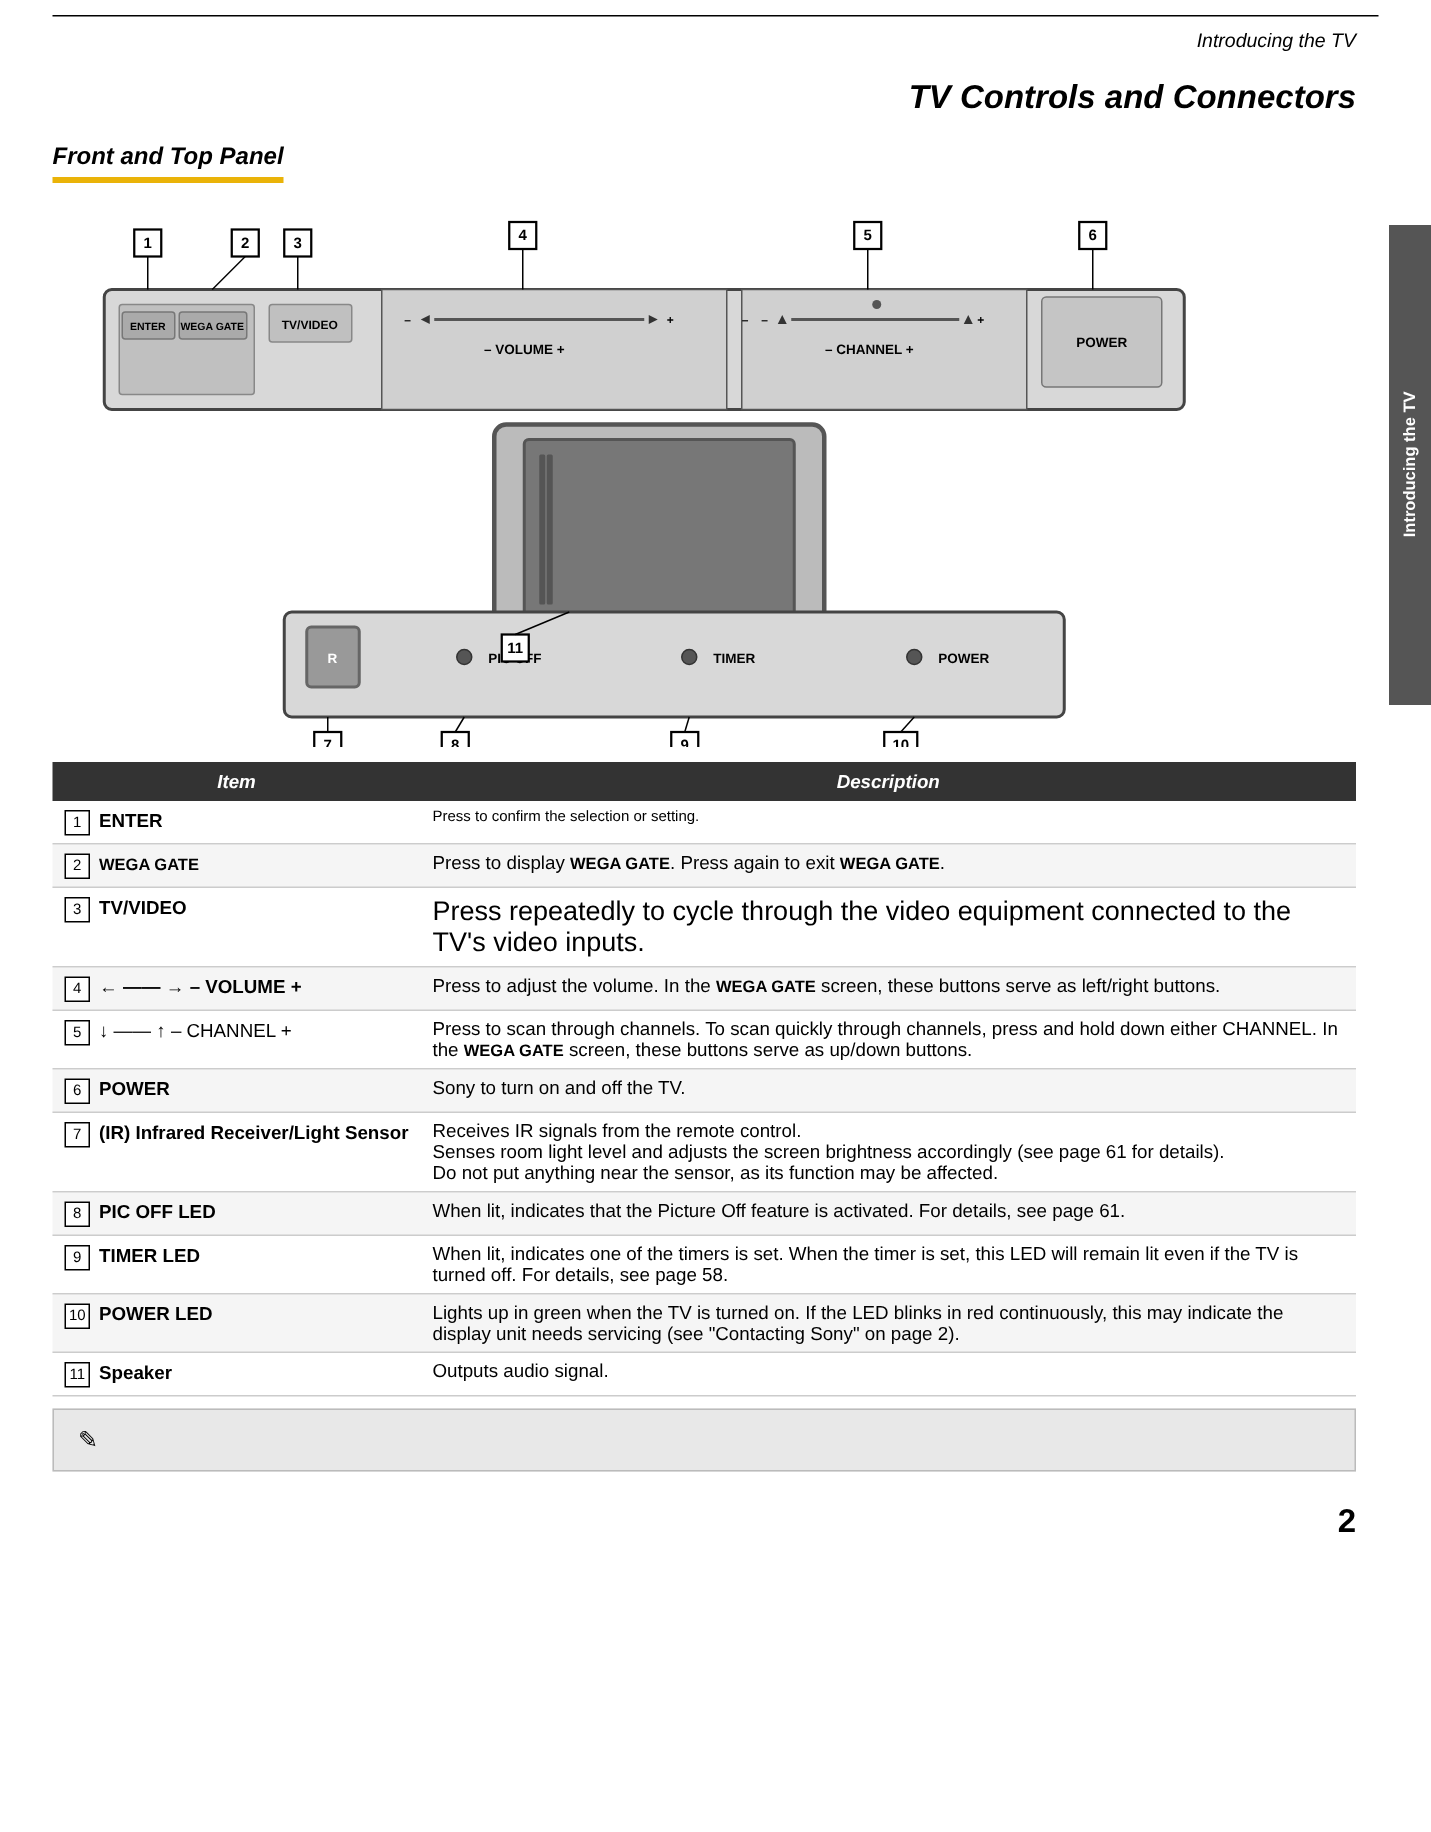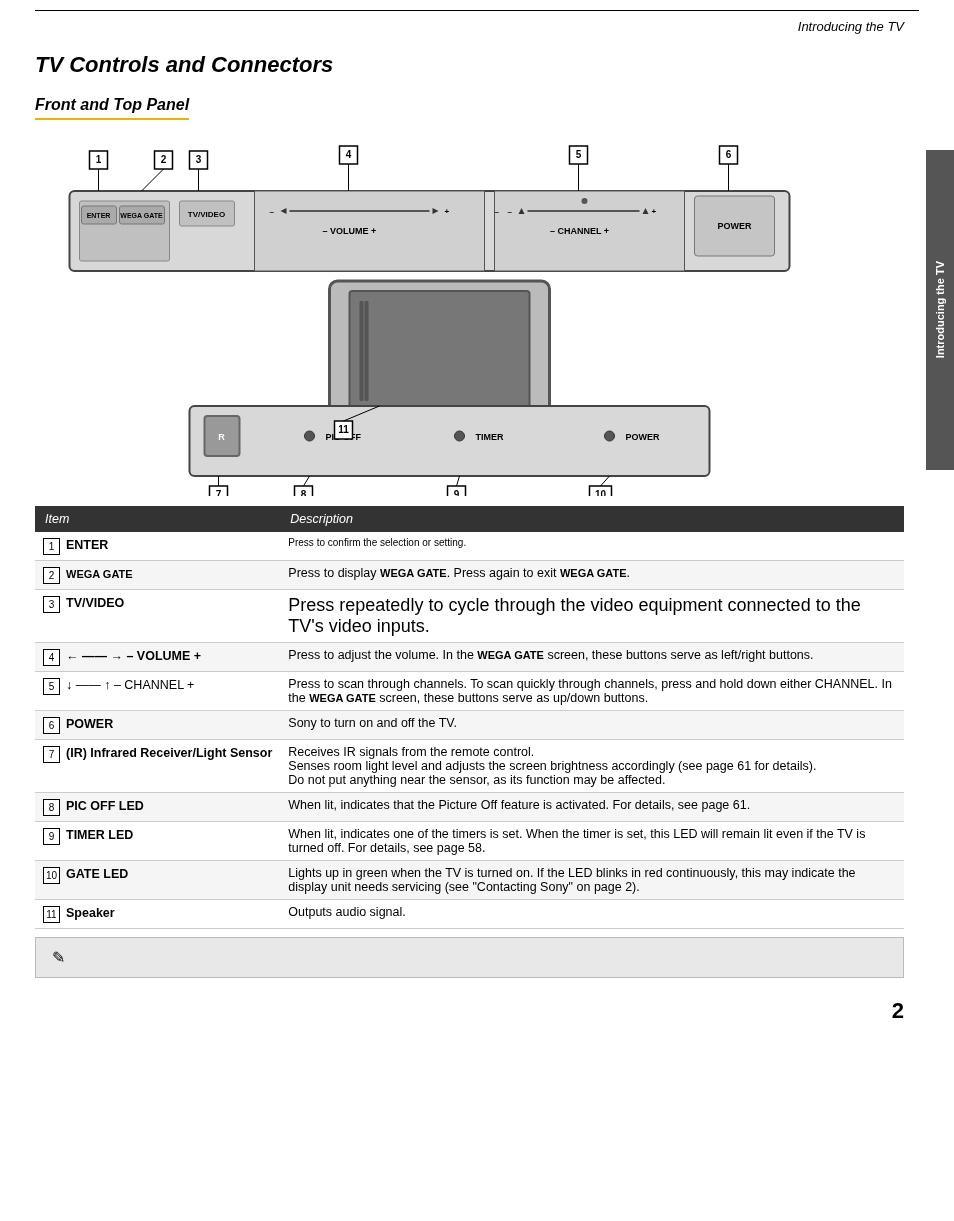--- a/index.html
+++ b/index.html
@@ -54,28 +54,29 @@
       padding: 0 50px 0 35px;
     }
 
     
     .page-title {
       font-size: 22px;
       font-weight: bold;
       font-style: italic;
       margin-top: 18px;
       margin-bottom: 18px;
+      text-align: right;
     }
 
     
     .section-title {
       font-size: 16px;
       font-weight: bold;
       font-style: italic;
-      border-bottom: 2px solid #eab308;
+      border-bottom: 4px solid #eab308;
       padding-bottom: 4px;
       margin-bottom: 16px;
       display: inline-block;
     }
 
     
     .diagram-container {
       position: relative;
       width: 100%;
       height: 360px;
@@ -90,23 +91,23 @@
       font-size: 12.5px;
     }
 
     .info-table thead tr {
       background: #333;
       color: #fff;
     }
 
     .info-table thead th {
       padding: 6px 10px;
-      text-align: left;
+      text-align: center;
       font-style: italic;
-      font-weight: normal;
+      font-weight: bold;
     }
 
     .info-table tbody tr {
       border-bottom: 1px solid #ccc;
     }
 
     .info-table tbody tr:nth-child(even) {
       background: #f5f5f5;
     }
 
@@ -394,21 +395,21 @@
               <span class="item-num">9</span>
               <span style="font-weight: bold; font-size: 12.5px;">TIMER LED</span>
             </div>
           </td>
           <td style="font-size: 12.5px;">When lit, indicates one of the timers is set. When the timer is set, this LED will remain lit even if the TV is turned off. For details, see page 58.</td>
         </tr>
         <tr>
           <td style="white-space: nowrap; vertical-align: top; padding-top: 6px;">
             <div class="item-cell">
               <span class="item-num">10</span>
-              <span style="font-weight: bold; font-size: 12.5px;">GATE LED</span>
+              <span style="font-weight: bold; font-size: 12.5px;">POWER LED</span>
             </div>
           </td>
           <td style="font-size: 12.5px;">Lights up in green when the TV is turned on. If the LED blinks in red continuously, this may indicate the display unit needs servicing (see "Contacting Sony" on page 2).</td>
         </tr>
         <tr>
           <td style="white-space: nowrap; vertical-align: top; padding-top: 6px;">
             <div class="item-cell">
               <span class="item-num">11</span>
               <span style="font-weight: bold; font-size: 12.5px;">Speaker</span>
             </div>

